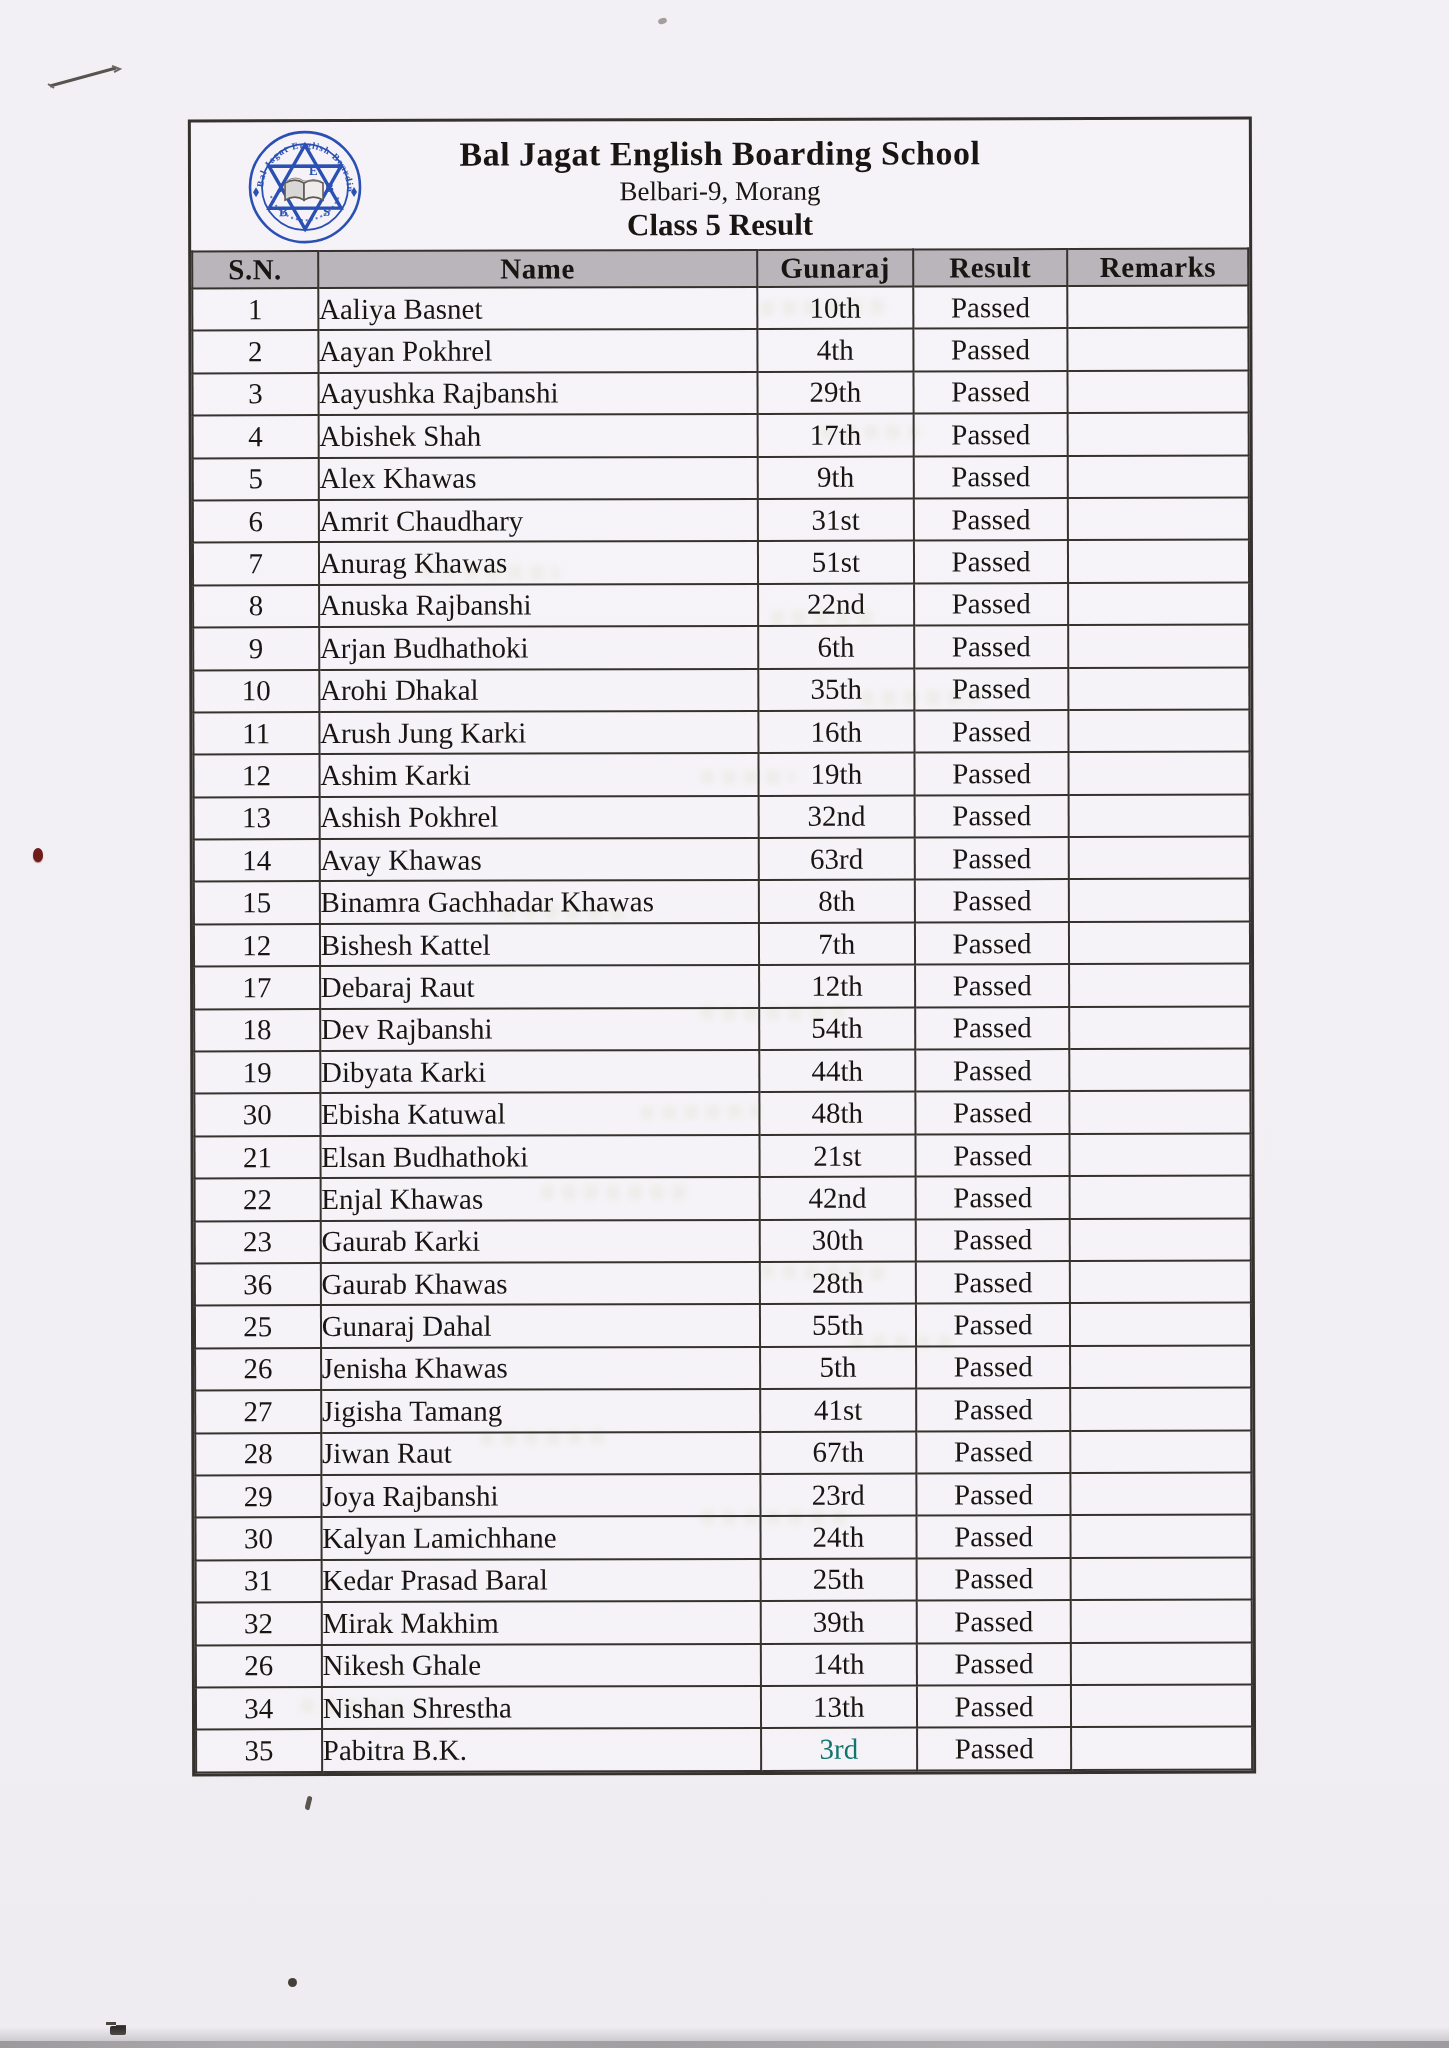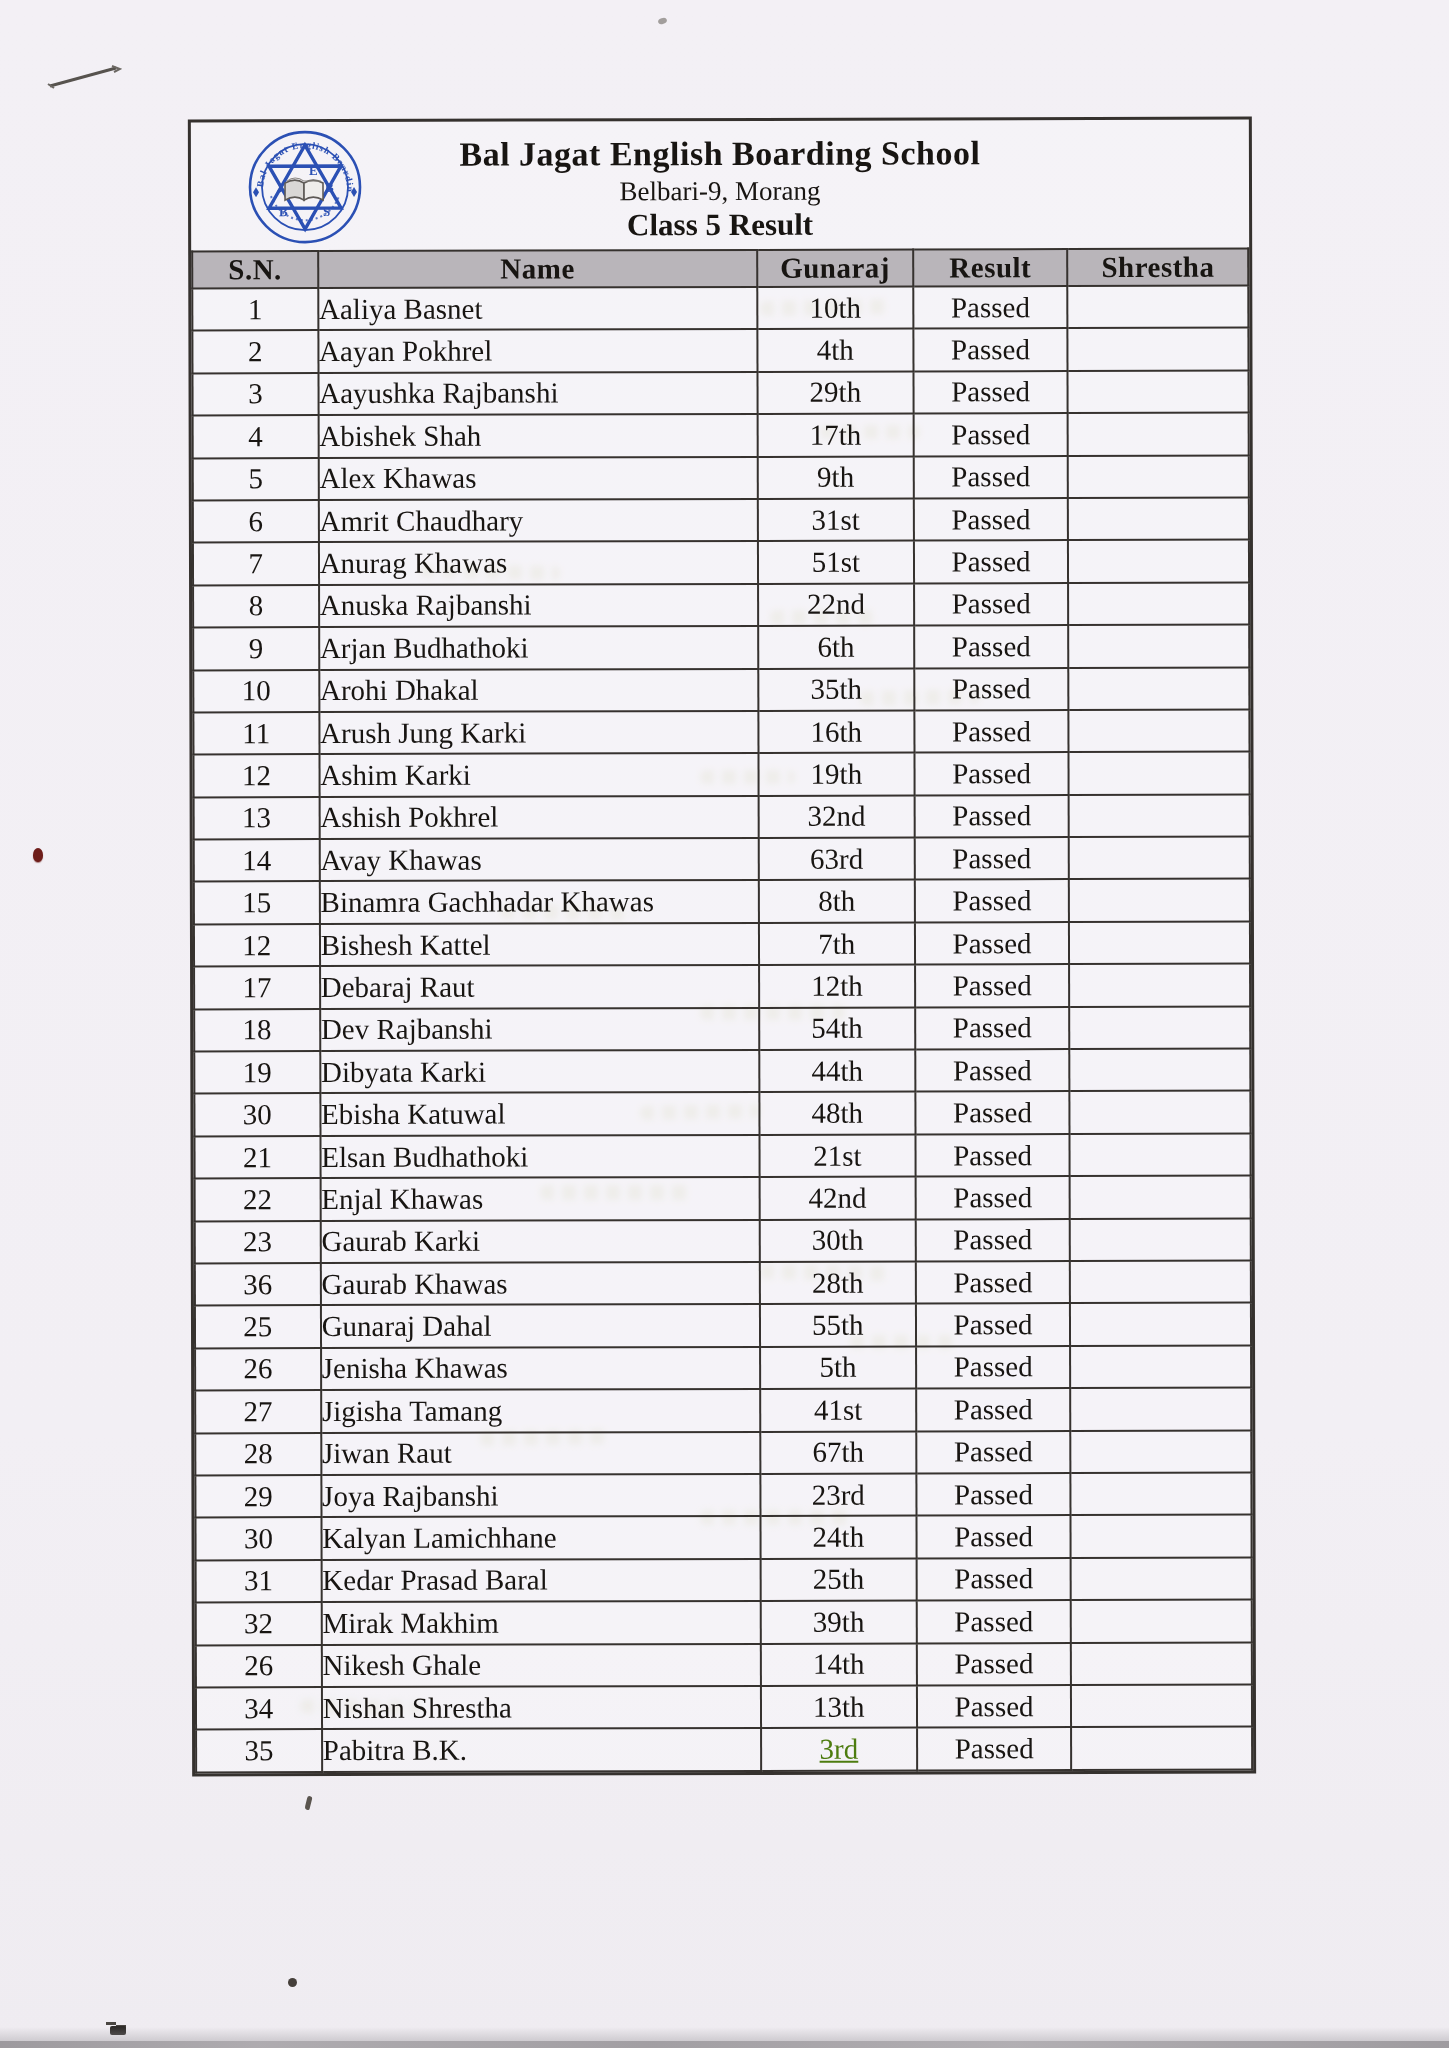--- a/index.html
+++ b/index.html
@@ -125,21 +125,21 @@
         <col class="w-pos">
         <col class="w-res">
         <col class="w-rem">
     </colgroup>
     <thead>
       <tr>
         <th>S.N.</th>
         <th>Name</th>
         <th>Gunaraj</th>
         <th>Result</th>
-        <th>Shrestha</th>
+        <th>Remarks</th>
       </tr>
     </thead>
     <tbody>
         <tr>
     <td class="c-sn">1</td>
     <td class="c-name">Aaliya Basnet</td>
     <td class="c-pos">10th</td>
     <td class="c-res">Passed</td>
     <td class="c-rem"></td>
   </tr>
@@ -370,19 +370,19 @@
         <tr>
     <td class="c-sn">34</td>
     <td class="c-name">Nishan Shrestha</td>
     <td class="c-pos">13th</td>
     <td class="c-res">Passed</td>
     <td class="c-rem"></td>
   </tr>
         <tr>
     <td class="c-sn">35</td>
     <td class="c-name">Pabitra B.K.</td>
-    <td class="c-pos" style="color: #4d7c0f; text-decoration: underline;">3rd</td>
+    <td class="c-pos" style="color: #0f766e;">3rd</td>
     <td class="c-res">Passed</td>
     <td class="c-rem"></td>
   </tr>
       </tbody>
   </table>
 </div>
 
 </body></html>

